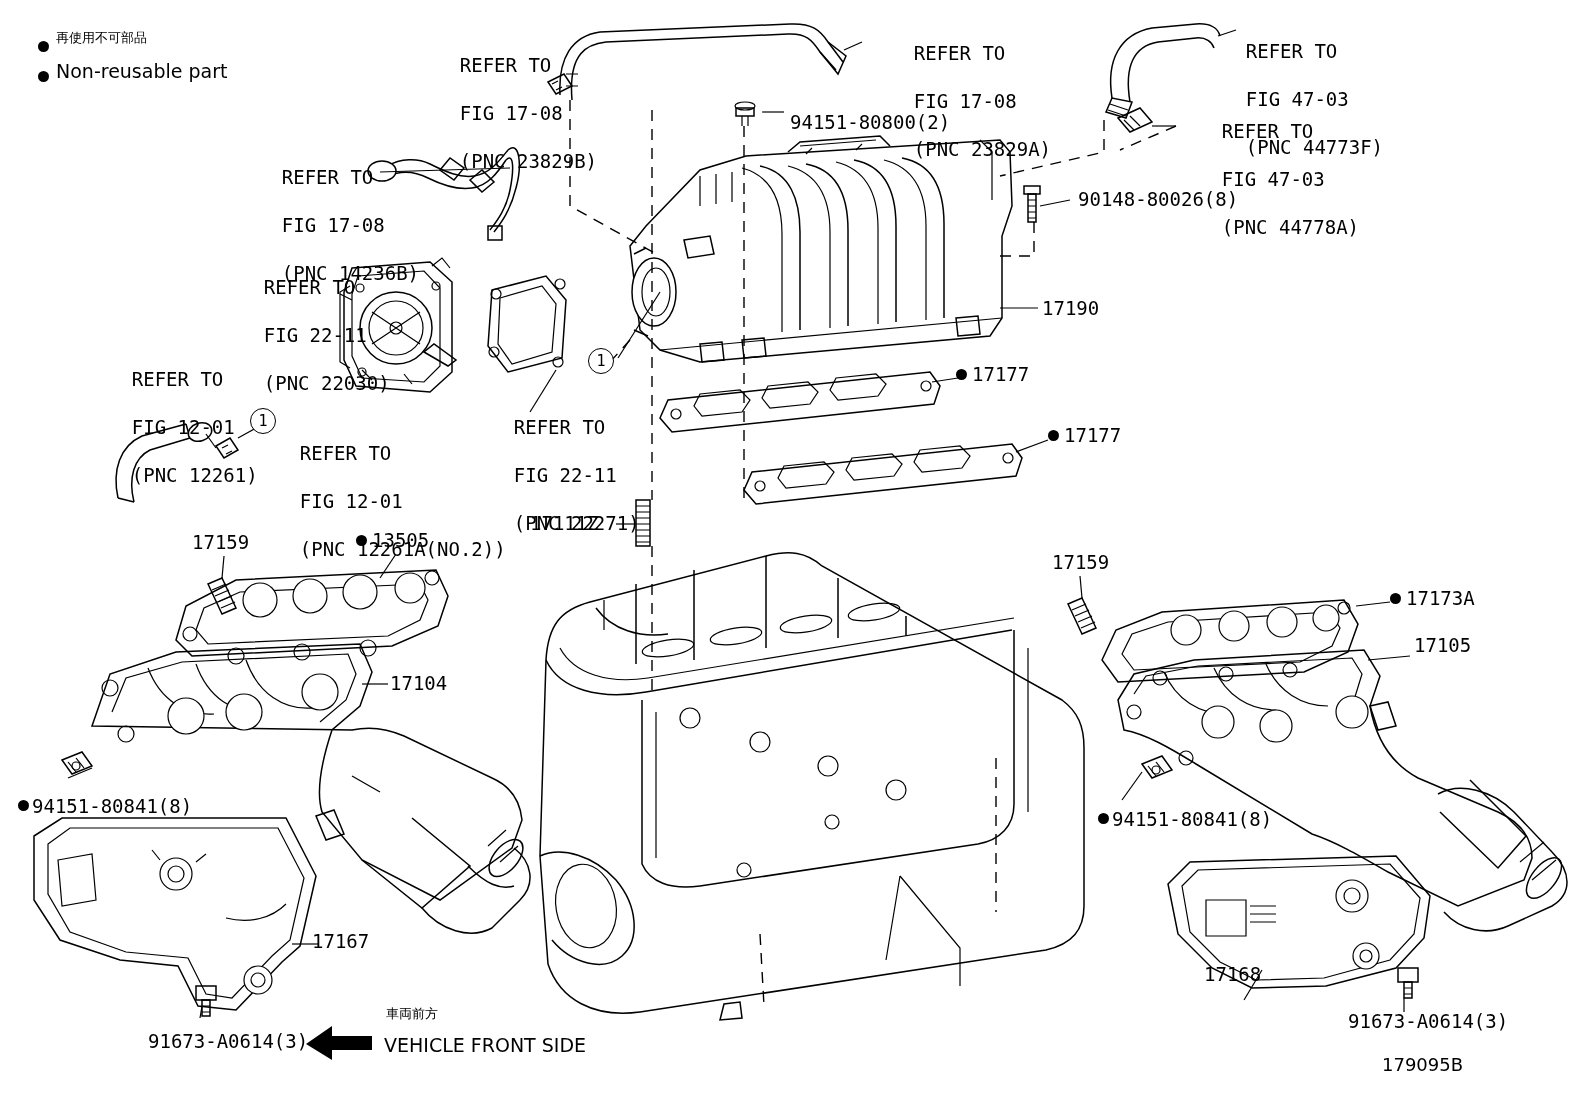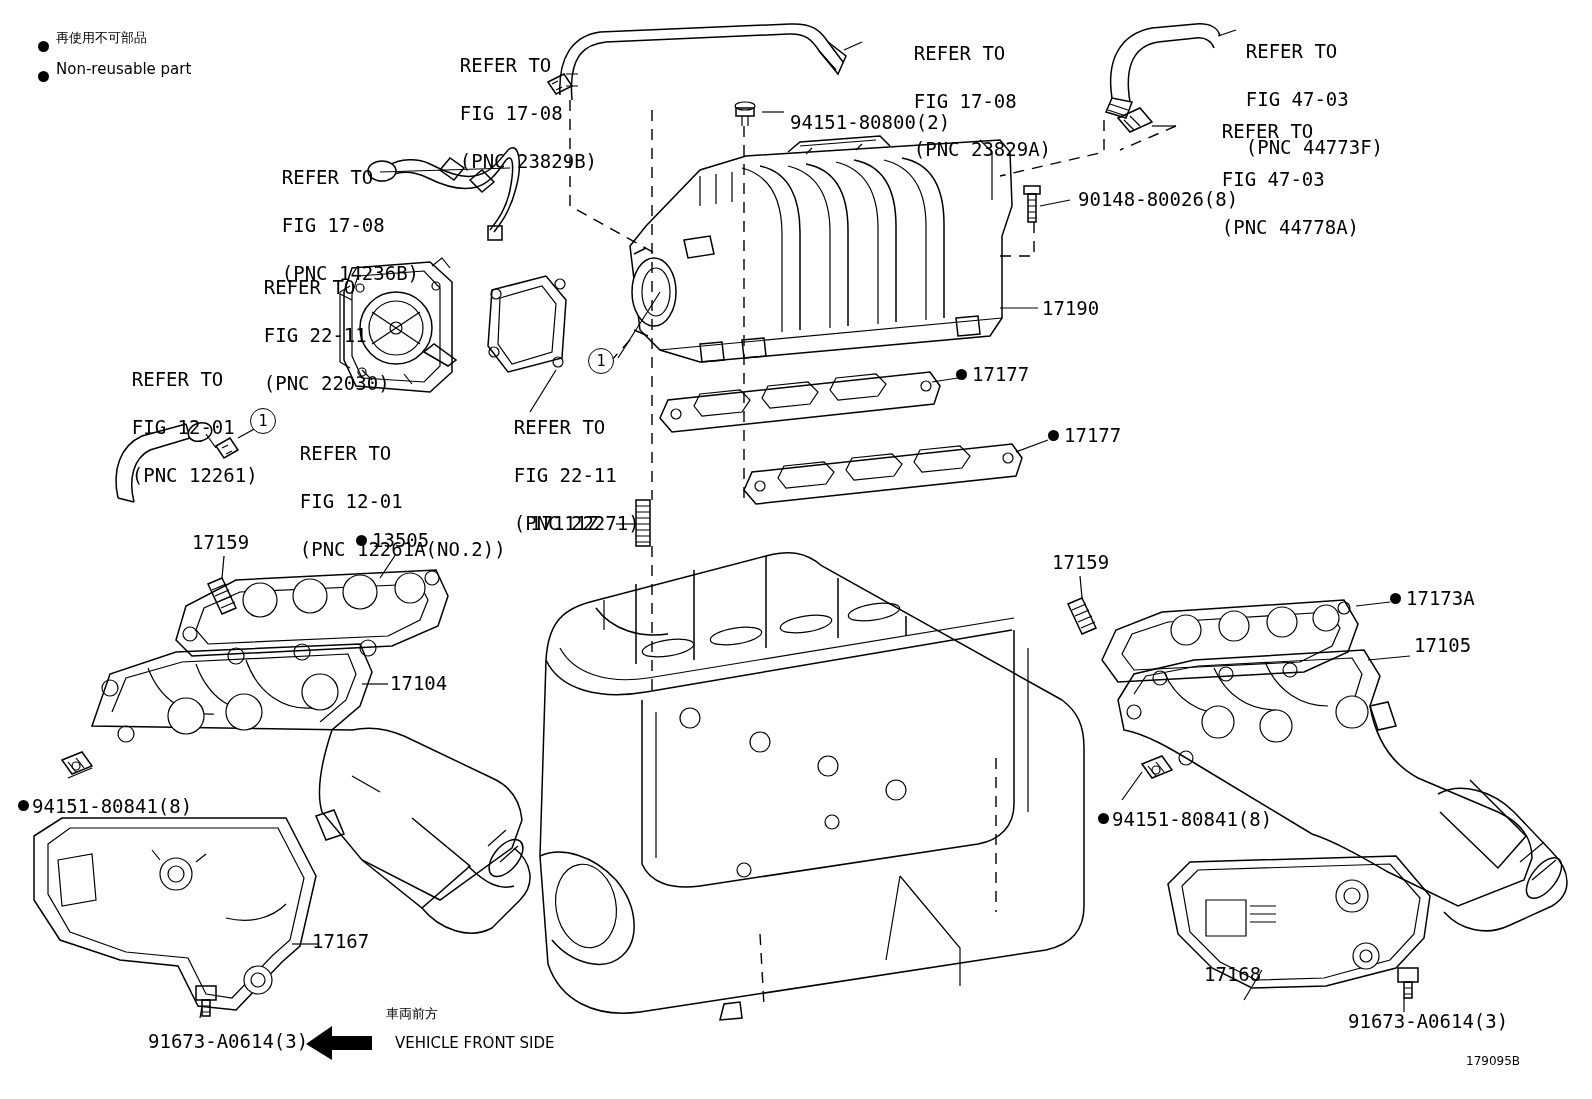--- a/index.html
+++ b/index.html
@@ -2,21 +2,21 @@
 <html><head>
 <meta charset="utf-8">
 <style>
   html,body{margin:0;padding:0;background:#ffffff;}
   body{width:1592px;height:1099px;position:relative;overflow:hidden;
        font-family:"DejaVu Sans Mono", monospace;color:#000;}
   #stage{position:absolute;left:0;top:0;width:1592px;height:1099px;}
   .lbl{position:absolute;white-space:pre;font-family:"DejaVu Sans Mono", monospace;
        font-size:19px;line-height:1.26;color:#000;}
   .lbl.jp{font-family:"DejaVu Sans", sans-serif;font-size:13px;}
-  .lbl.sans{font-family:"DejaVu Sans", sans-serif;font-size:15px;}
+  .lbl.sans{font-family:"DejaVu Sans", sans-serif;font-size:19px;}
   .dot{position:absolute;width:11px;height:11px;border-radius:50%;background:#000;}
   .circnum{position:absolute;width:24px;height:24px;border:1.6px solid #000;border-radius:50%;
            font-size:15px;font-family:"DejaVu Sans Mono", monospace;
            display:flex;align-items:center;justify-content:center;background:#fff;}
   svg{position:absolute;left:0;top:0;}
   .ln{stroke:#000;fill:none;stroke-width:1.5;}
   .ln-thin{stroke:#000;fill:none;stroke-width:1.2;}
   .dash{stroke:#000;fill:none;stroke-width:1.4;stroke-dasharray:11 8;}
   .fillw{fill:#fff;stroke:#000;stroke-width:1.5;}
   .fillw-thin{fill:#fff;stroke:#000;stroke-width:1.2;}
@@ -417,17 +417,17 @@
   <div class="lbl" style="left:312px;top:930px;">17167</div>
   <div class="lbl" style="left:1204px;top:963px;">17168</div>
 
   <div class="lbl" style="left:148px;top:1030px;">91673-A0614(3)</div>
   <div class="lbl" style="left:1348px;top:1010px;">91673-A0614(3)</div>
 
   <div class="circnum" style="left:588px;top:348px;">1</div>
   <div class="circnum" style="left:250px;top:408px;">1</div>
 
   <div class="lbl jp" style="left:386px;top:1006px;">車両前方</div>
-  <div class="lbl sans" style="left:395px;top:1034px;">VEHICLE FRONT SIDE</div>
-
-  <div class="lbl sans" style="left:1466px;top:1054px;font-size:12px;">179095B</div>
+  <div class="lbl sans" style="left:384px;top:1034px;">VEHICLE FRONT SIDE</div>
+
+  <div class="lbl sans" style="left:1382px;top:1054px;font-size:18px;">179095B</div>
 
 </div>
 
 </body></html>

